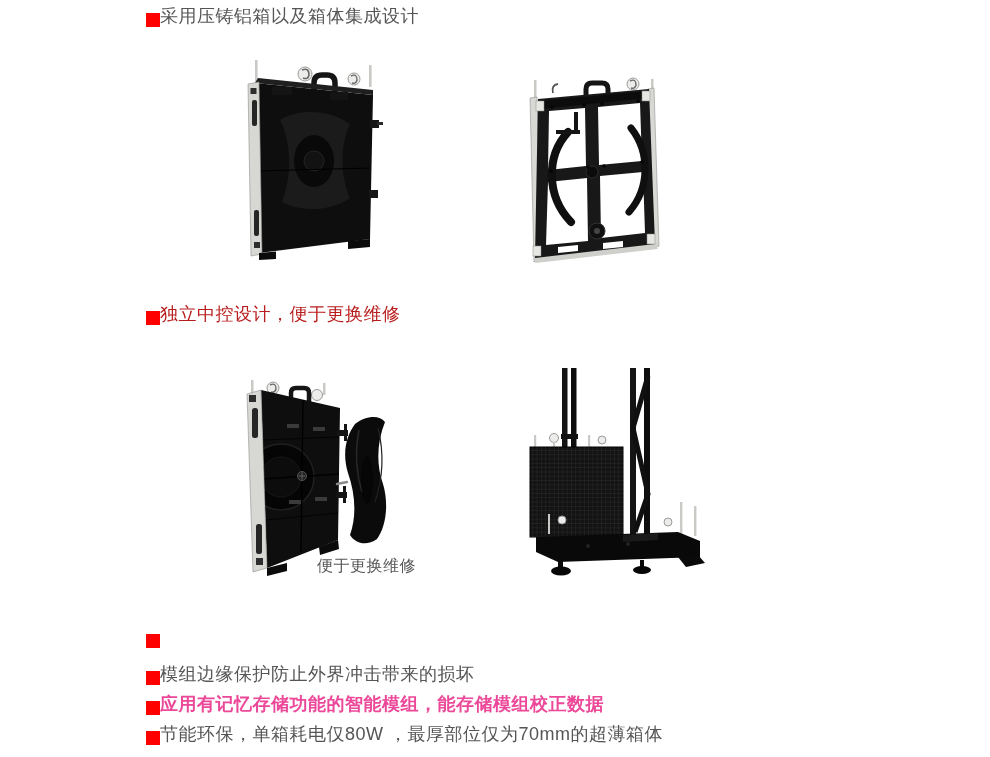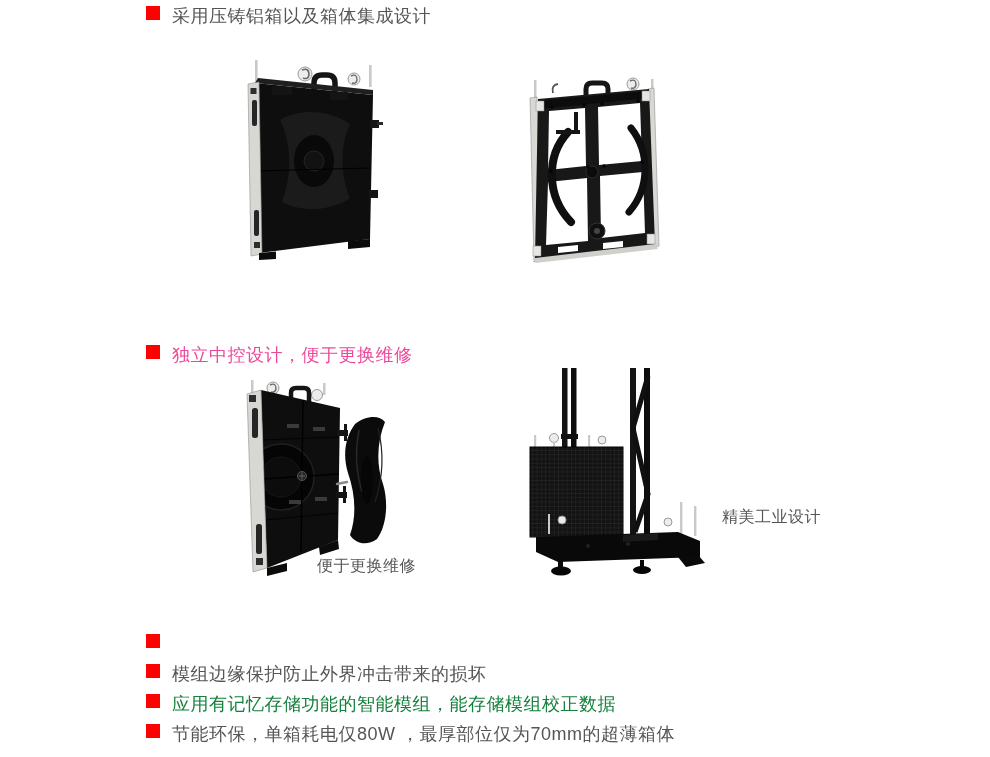--- a/index.html
+++ b/index.html
@@ -1,20 +1,20 @@
 <!DOCTYPE html>
 <html><head>
 <meta charset="utf-8">
 <style>
   html,body{margin:0;padding:0;background:#ffffff;}
   .page{
     position:relative;width:990px;height:757px;background:#ffffff;overflow:hidden;
     font-family:"Liberation Sans","DejaVu Sans",sans-serif;color:#555555;
   }
-  .bullet{position:absolute;left:146px;display:flex;align-items:flex-start;gap:12px;
+  .bullet{position:absolute;left:146px;display:flex;align-items:flex-end;
     font-size:18px;line-height:22px;letter-spacing:0.5px;color:#555555;white-space:nowrap;}
   .bullet .sq{width:14px;height:14px;background:#fe0000;flex:none;margin-top:1px;}
   .fig{position:absolute;}
   .cap{position:absolute;font-size:16px;color:#555555;letter-spacing:0.5px;white-space:nowrap;}
   .cap-2line{line-height:29px;}
 </style>
 </head>
 <body>
 
 <div class="page">
@@ -86,21 +86,21 @@
         <circle cx="66" cy="31" r="1.8"></circle>
       <circle cx="84" cy="30" r="1.8"></circle>
         <circle cx="120" cy="27" r="1.8"></circle>
       <circle cx="33" cy="97" r="1.8"></circle>
         <circle cx="70" cy="93" r="1.8"></circle>
       <circle cx="86" cy="92" r="1.8"></circle>
         <circle cx="124" cy="88" r="1.8"></circle>
     </g>
   </svg>
 
-  <div class="bullet" style="top: 303px; color: #ec4899; margin-top: 41px;">
+  <div class="bullet" style="top: 303px; color: #b91c1c;">
     <span class="sq" style="background: rgb(254, 0, 0);"></span>
     <span>独立中控设计，便于更换维修</span>
   </div>
 
   <svg class="fig" style="left:243px;top:380px" width="148" height="198" viewBox="0 0 148 198">
     <defs>
         <clipPath id="f3b">
           <polygon points="18,10 97,28 95,160 24,188"></polygon>
         </clipPath>
       </defs>
@@ -174,31 +174,30 @@
     <circle cx="60" cy="182" r="2" fill="#222222"></circle>
     <circle cx="100" cy="180" r="2" fill="#222222"></circle>
     <rect x="30" y="197" width="5" height="8" fill="#0a0a0a"></rect>
     <ellipse cx="33" cy="207" rx="10" ry="4.5" fill="#070707"></ellipse>
     <rect x="112" y="196" width="4" height="9" fill="#0a0a0a"></rect>
     <ellipse cx="114" cy="206" rx="9" ry="4" fill="#070707"></ellipse>
     <polygon points="150,193 170,191 177,199 158,203" fill="#0a0a0a"></polygon>
   </svg>
 
   <div class="cap cap-2line" style="left: 722px; top: 502px; color: rgb(85, 85, 85);">
-    <div>精美工业设计</div>
   </div>
 
   <div class="bullet" style="top: 633px; color: rgb(85, 85, 85);">
     <span class="sq" style="background: rgb(254, 0, 0);"></span>
   </div>
   <div class="bullet" style="top: 663px; color: rgb(85, 85, 85);">
     <span class="sq" style="background: rgb(254, 0, 0);"></span>
     <span>模组边缘保护防止外界冲击带来的损坏</span>
   </div>
-  <div class="bullet" style="top: 693px; color: #15803d;">
+  <div class="bullet" style="top: 693px; color: #ec4899; font-weight: bold;">
     <span class="sq" style="background: rgb(254, 0, 0);"></span>
     <span>应用有记忆存储功能的智能模组，能存储模组校正数据</span>
   </div>
   <div class="bullet" style="top: 723px; color: rgb(85, 85, 85);">
     <span class="sq" style="background: rgb(254, 0, 0);"></span>
     <span>节能环保，单箱耗电仅80W ，最厚部位仅为70mm的超薄箱体</span>
   </div>
 
 </div>
 

